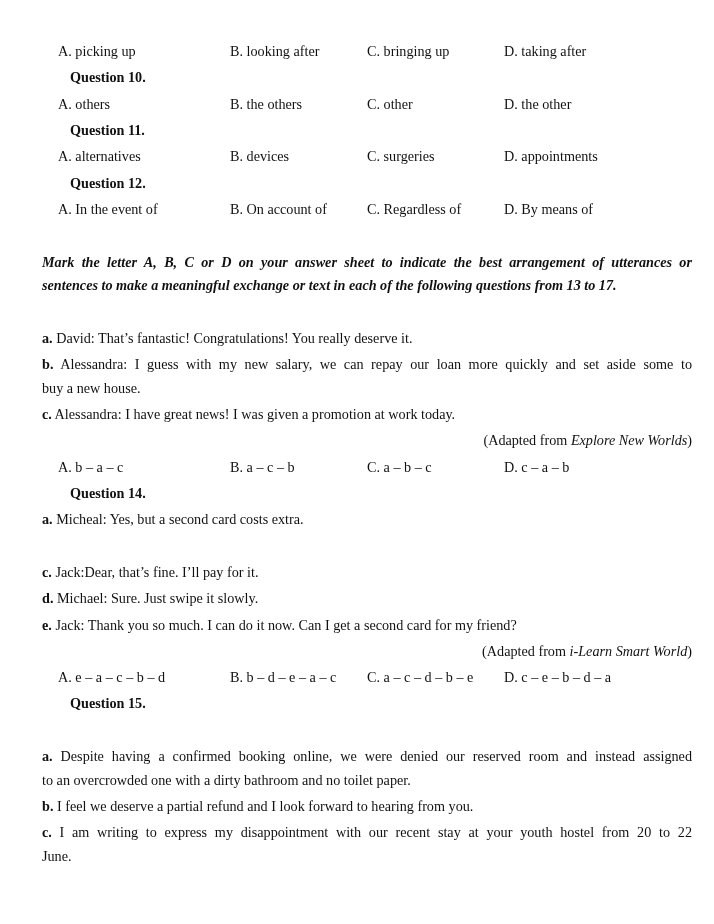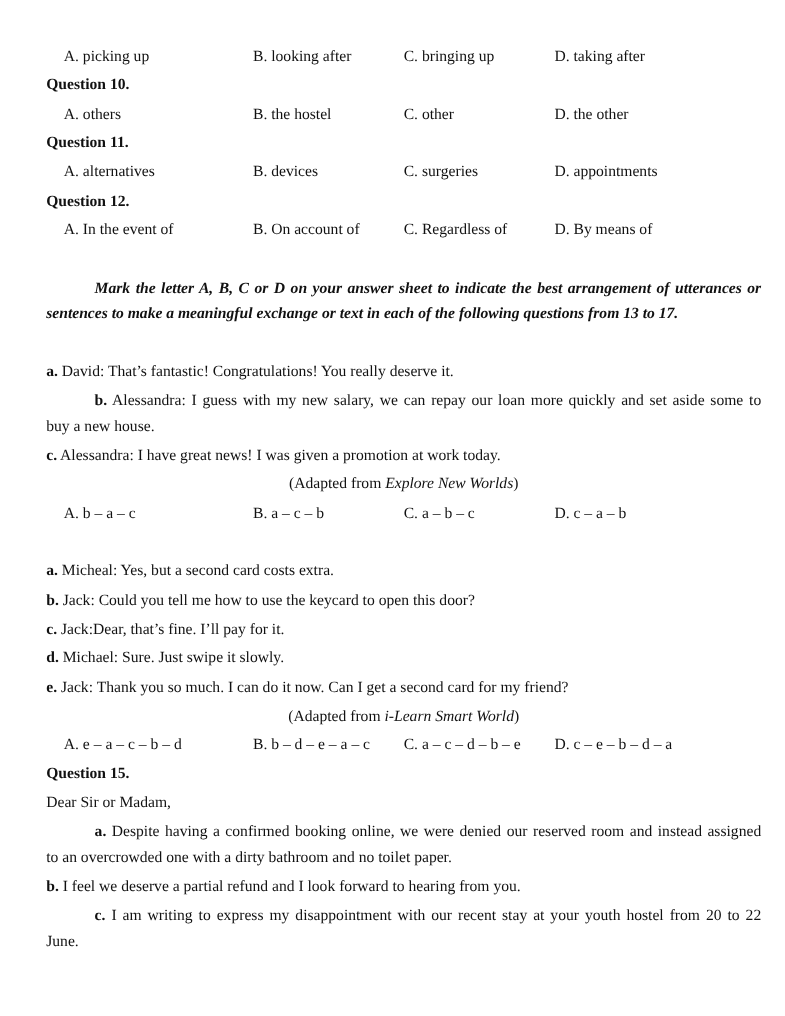--- a/index.html
+++ b/index.html
@@ -2,45 +2,45 @@
 <html><head>
 <meta charset="utf-8">
 <style>
   html, body { margin: 0; padding: 0; background: #ffffff; }
   body {
     width: 714px; height: 924px; overflow: hidden; position: relative;
     font-family: "Liberation Serif", serif; font-size: 14.2px; color: #111111;
   }
   .page { position: absolute; left: 0; top: 0; width: 714px; height: 924px; padding-left: 21px; }
   .line { position: absolute; left: 42px; right: 43px; white-space: nowrap; line-height: 18px; }
-  .just { white-space: normal; text-align: justify; text-align-last: justify; margin-left: 44px; }
-  .q-head { font-weight: bold; }
+  .just { white-space: normal; text-align: justify; text-align-last: justify; }
+  .q-head { font-weight: bold; margin-left: 28px; }
   .instr { font-weight: bold; font-style: italic; }
   .opt { position: absolute; white-space: nowrap; line-height: 18px; }
   .c1 { left: 58px; } .c2 { left: 207px; margin-left: 23px; } .c3 { left: 355px; margin-left: 12px; } .c4 { left: 504px; }
   .lbl { font-weight: bold; }
-  .src { text-align: center; }
+  .src { text-align: right; }
   .src i { font-style: italic; }
 </style>
 </head>
 <body>
 
 <div class="page">
 
   <div>
     <span class="opt c1" style="top:42px">A. picking up</span>
     <span class="opt c2" style="top:42px">B. looking after</span>
     <span class="opt c3" style="top:42px">C. bringing up</span>
     <span class="opt c4" style="top:42px">D. taking after</span>
   </div>
 
   <div class="line q-head" style="top:68px">Question 10.</div>
   <div>
     <span class="opt c1" style="top:95px">A. others</span>
-    <span class="opt c2" style="top:95px">B. the hostel</span>
+    <span class="opt c2" style="top:95px">B. the others</span>
     <span class="opt c3" style="top:95px">C. other</span>
     <span class="opt c4" style="top:95px">D. the other</span>
   </div>
 
   <div class="line q-head" style="top:121px">Question 11.</div>
   <div>
     <span class="opt c1" style="top:147px">A. alternatives</span>
     <span class="opt c2" style="top:147px">B. devices</span>
     <span class="opt c3" style="top:147px">C. surgeries</span>
     <span class="opt c4" style="top:147px">D. appointments</span>
@@ -62,34 +62,33 @@
   <div class="line" style="top:379px">buy a new house.</div>
   <div class="line" style="top:405px"><span class="lbl">c.</span><span> Alessandra: I have great news! I was given a promotion at work today.</span></div>
   <div class="line src" style="top:431px"><span>(Adapted from </span><i>Explore New Worlds</i><span>)</span></div>
   <div>
     <span class="opt c1" style="top:458px">A. b – a – c</span>
     <span class="opt c2" style="top:458px">B. a – c – b</span>
     <span class="opt c3" style="top:458px">C. a – b – c</span>
     <span class="opt c4" style="top:458px">D. c – a – b</span>
   </div>
 
+  <div class="line q-head" style="top:484px">Question 14.</div>
   <div class="line" style="top:510px"><span class="lbl">a.</span><span> Micheal: Yes, but a second card costs extra.</span></div>
-  <div class="line" style="top:537px"><span class="lbl">b.</span><span> Jack: Could you tell me how to use the keycard to open this door?</span></div>
   <div class="line" style="top:563px"><span class="lbl">c.</span><span> Jack:Dear, that’s fine. I’ll pay for it.</span></div>
   <div class="line" style="top:589px"><span class="lbl">d.</span><span> Michael: Sure. Just swipe it slowly.</span></div>
   <div class="line" style="top:616px"><span class="lbl">e.</span><span> Jack: Thank you so much. I can do it now. Can I get a second card for my friend?</span></div>
   <div class="line src" style="top:642px"><span>(Adapted from </span><i>i-Learn Smart World</i><span>)</span></div>
   <div>
     <span class="opt c1" style="top:668px">A. e – a – c – b – d</span>
     <span class="opt c2" style="top:668px">B. b – d – e – a – c</span>
     <span class="opt c3" style="top:668px">C. a – c – d – b – e</span>
     <span class="opt c4" style="top:668px">D. c – e – b – d – a</span>
   </div>
 
   <div class="line q-head" style="top:694px">Question 15.</div>
-  <div class="line" style="top:721px">Dear Sir or Madam,</div>
   <div class="line just" style="top:747px"><span class="lbl">a.</span><span> Despite having a confirmed booking online, we were denied our reserved room and instead assigned</span></div>
   <div class="line" style="top:771px">to an overcrowded one with a dirty bathroom and no toilet paper.</div>
   <div class="line" style="top:797px"><span class="lbl">b.</span><span> I feel we deserve a partial refund and I look forward to hearing from you.</span></div>
   <div class="line just" style="top:823px"><span class="lbl">c.</span><span> I am writing to express my disappointment with our recent stay at your youth hostel from 20 to 22</span></div>
   <div class="line" style="top:847px">June.</div>
 
 </div>
 
 </body></html>

